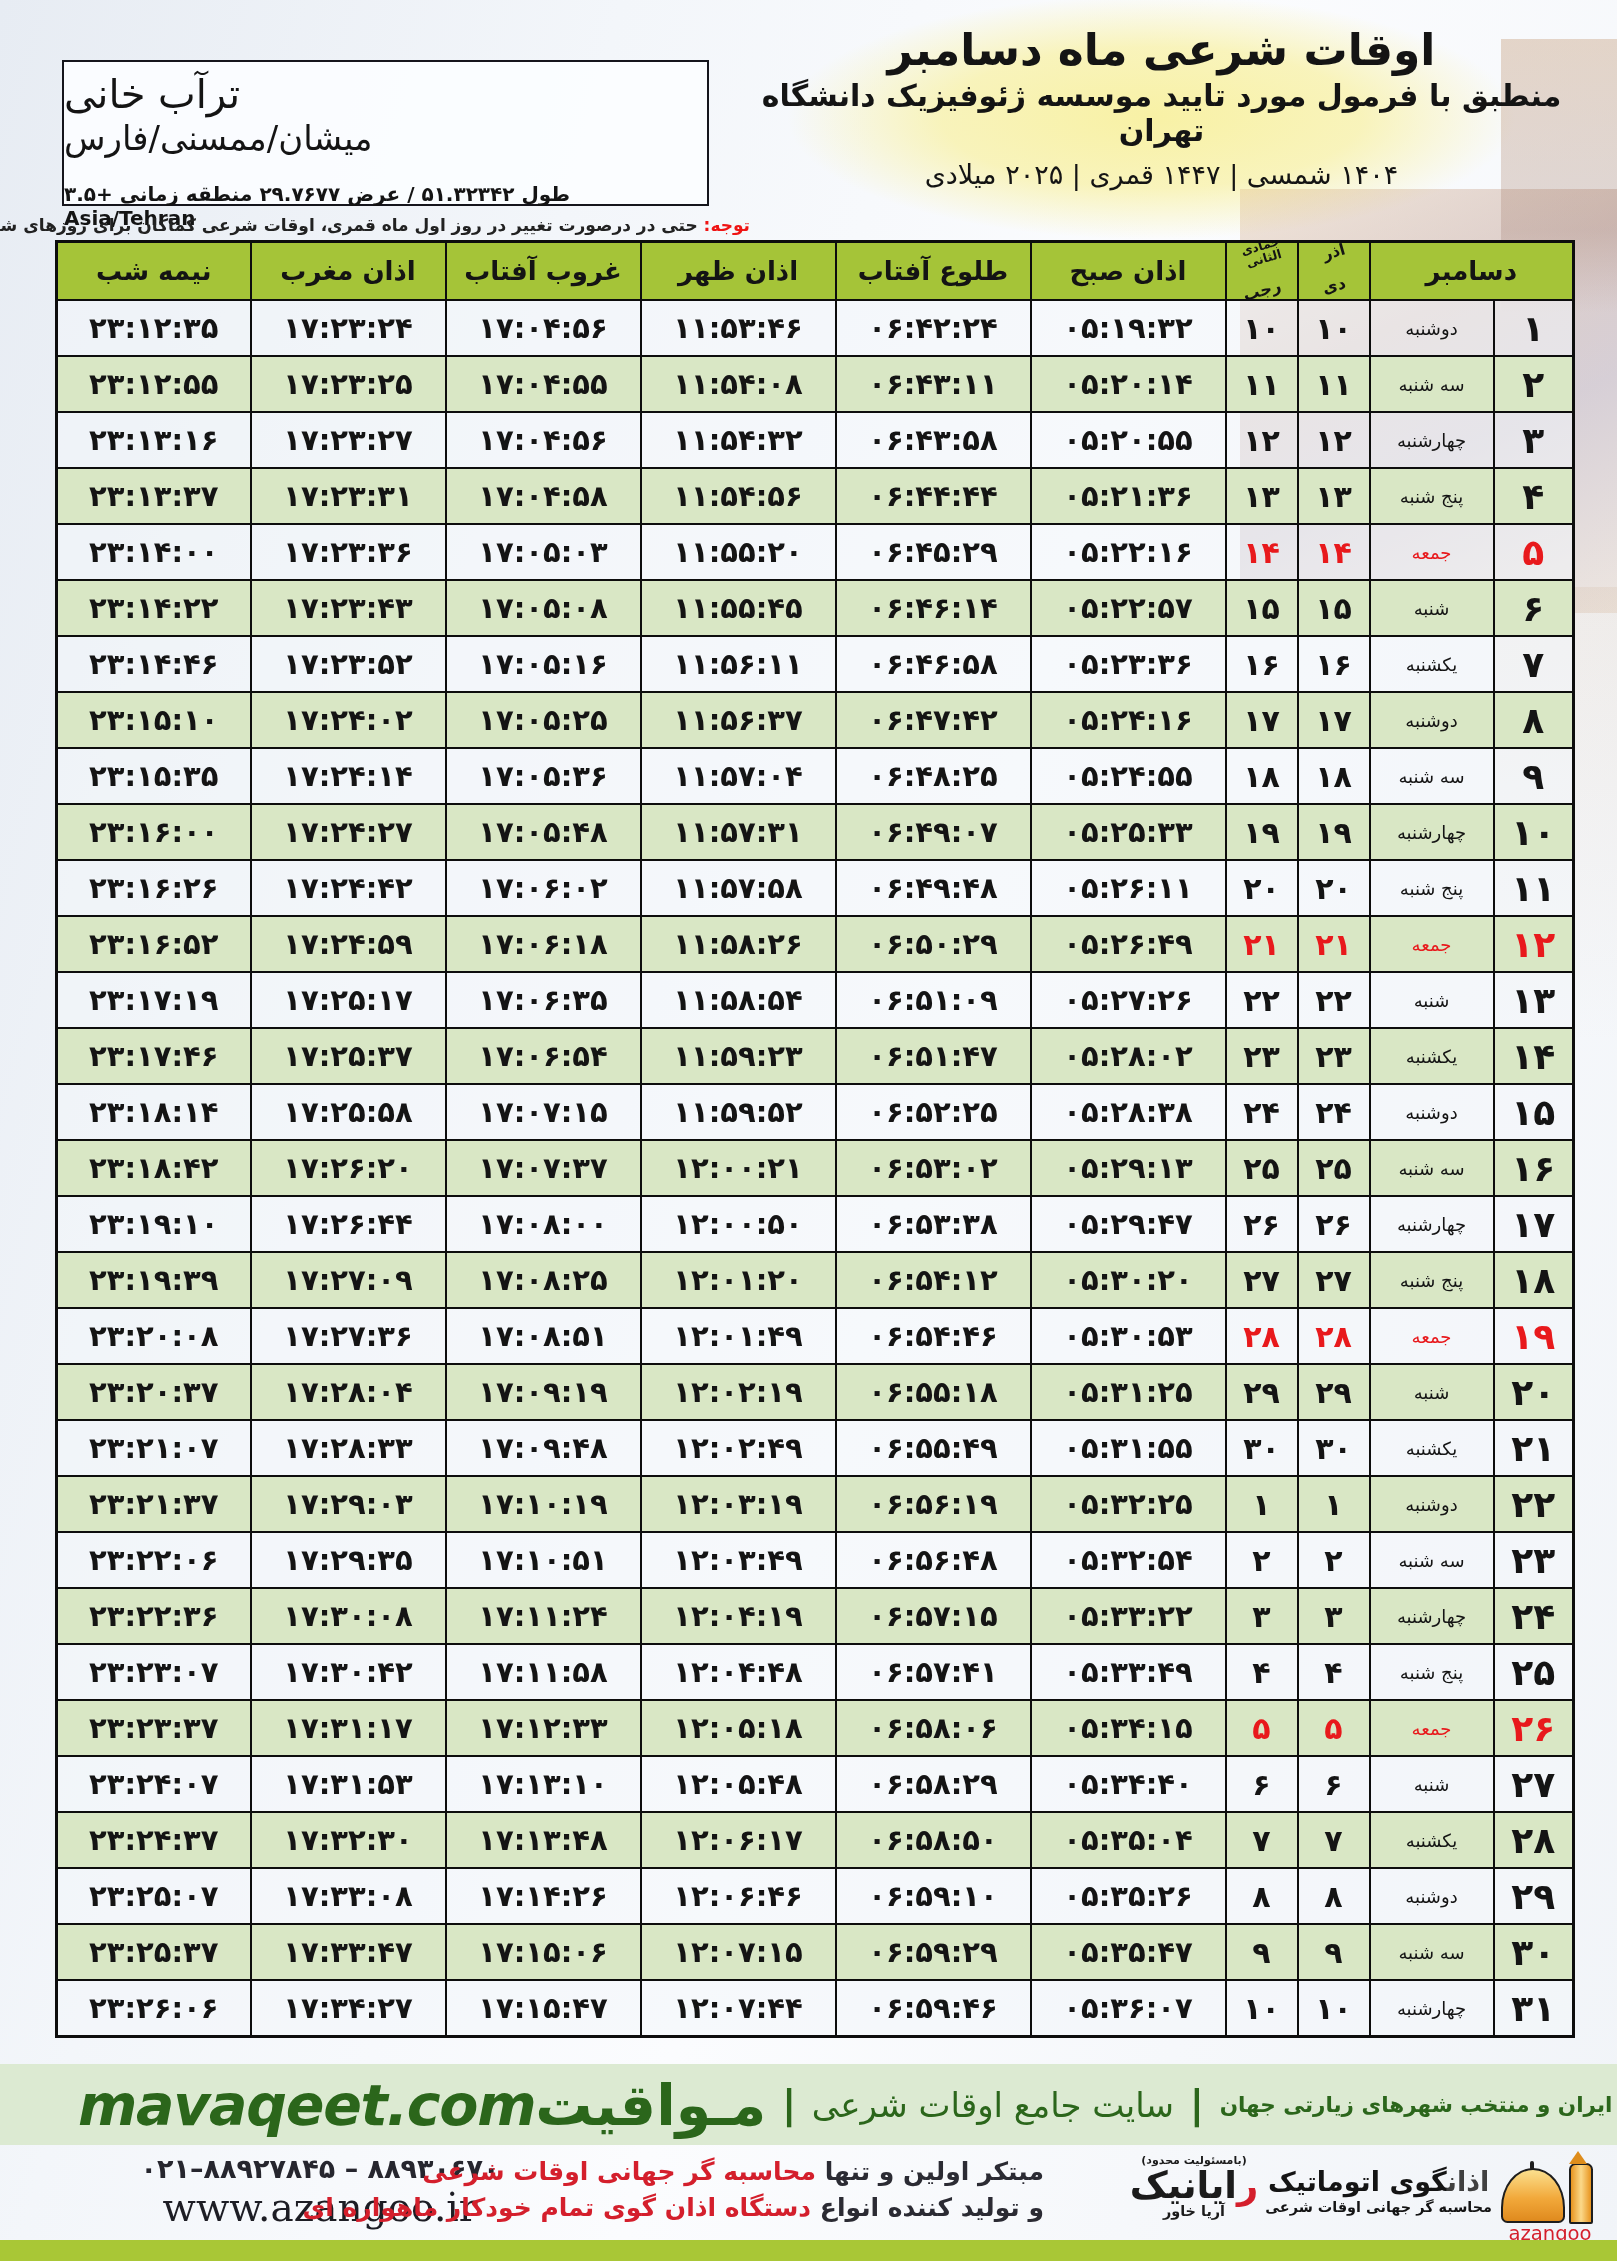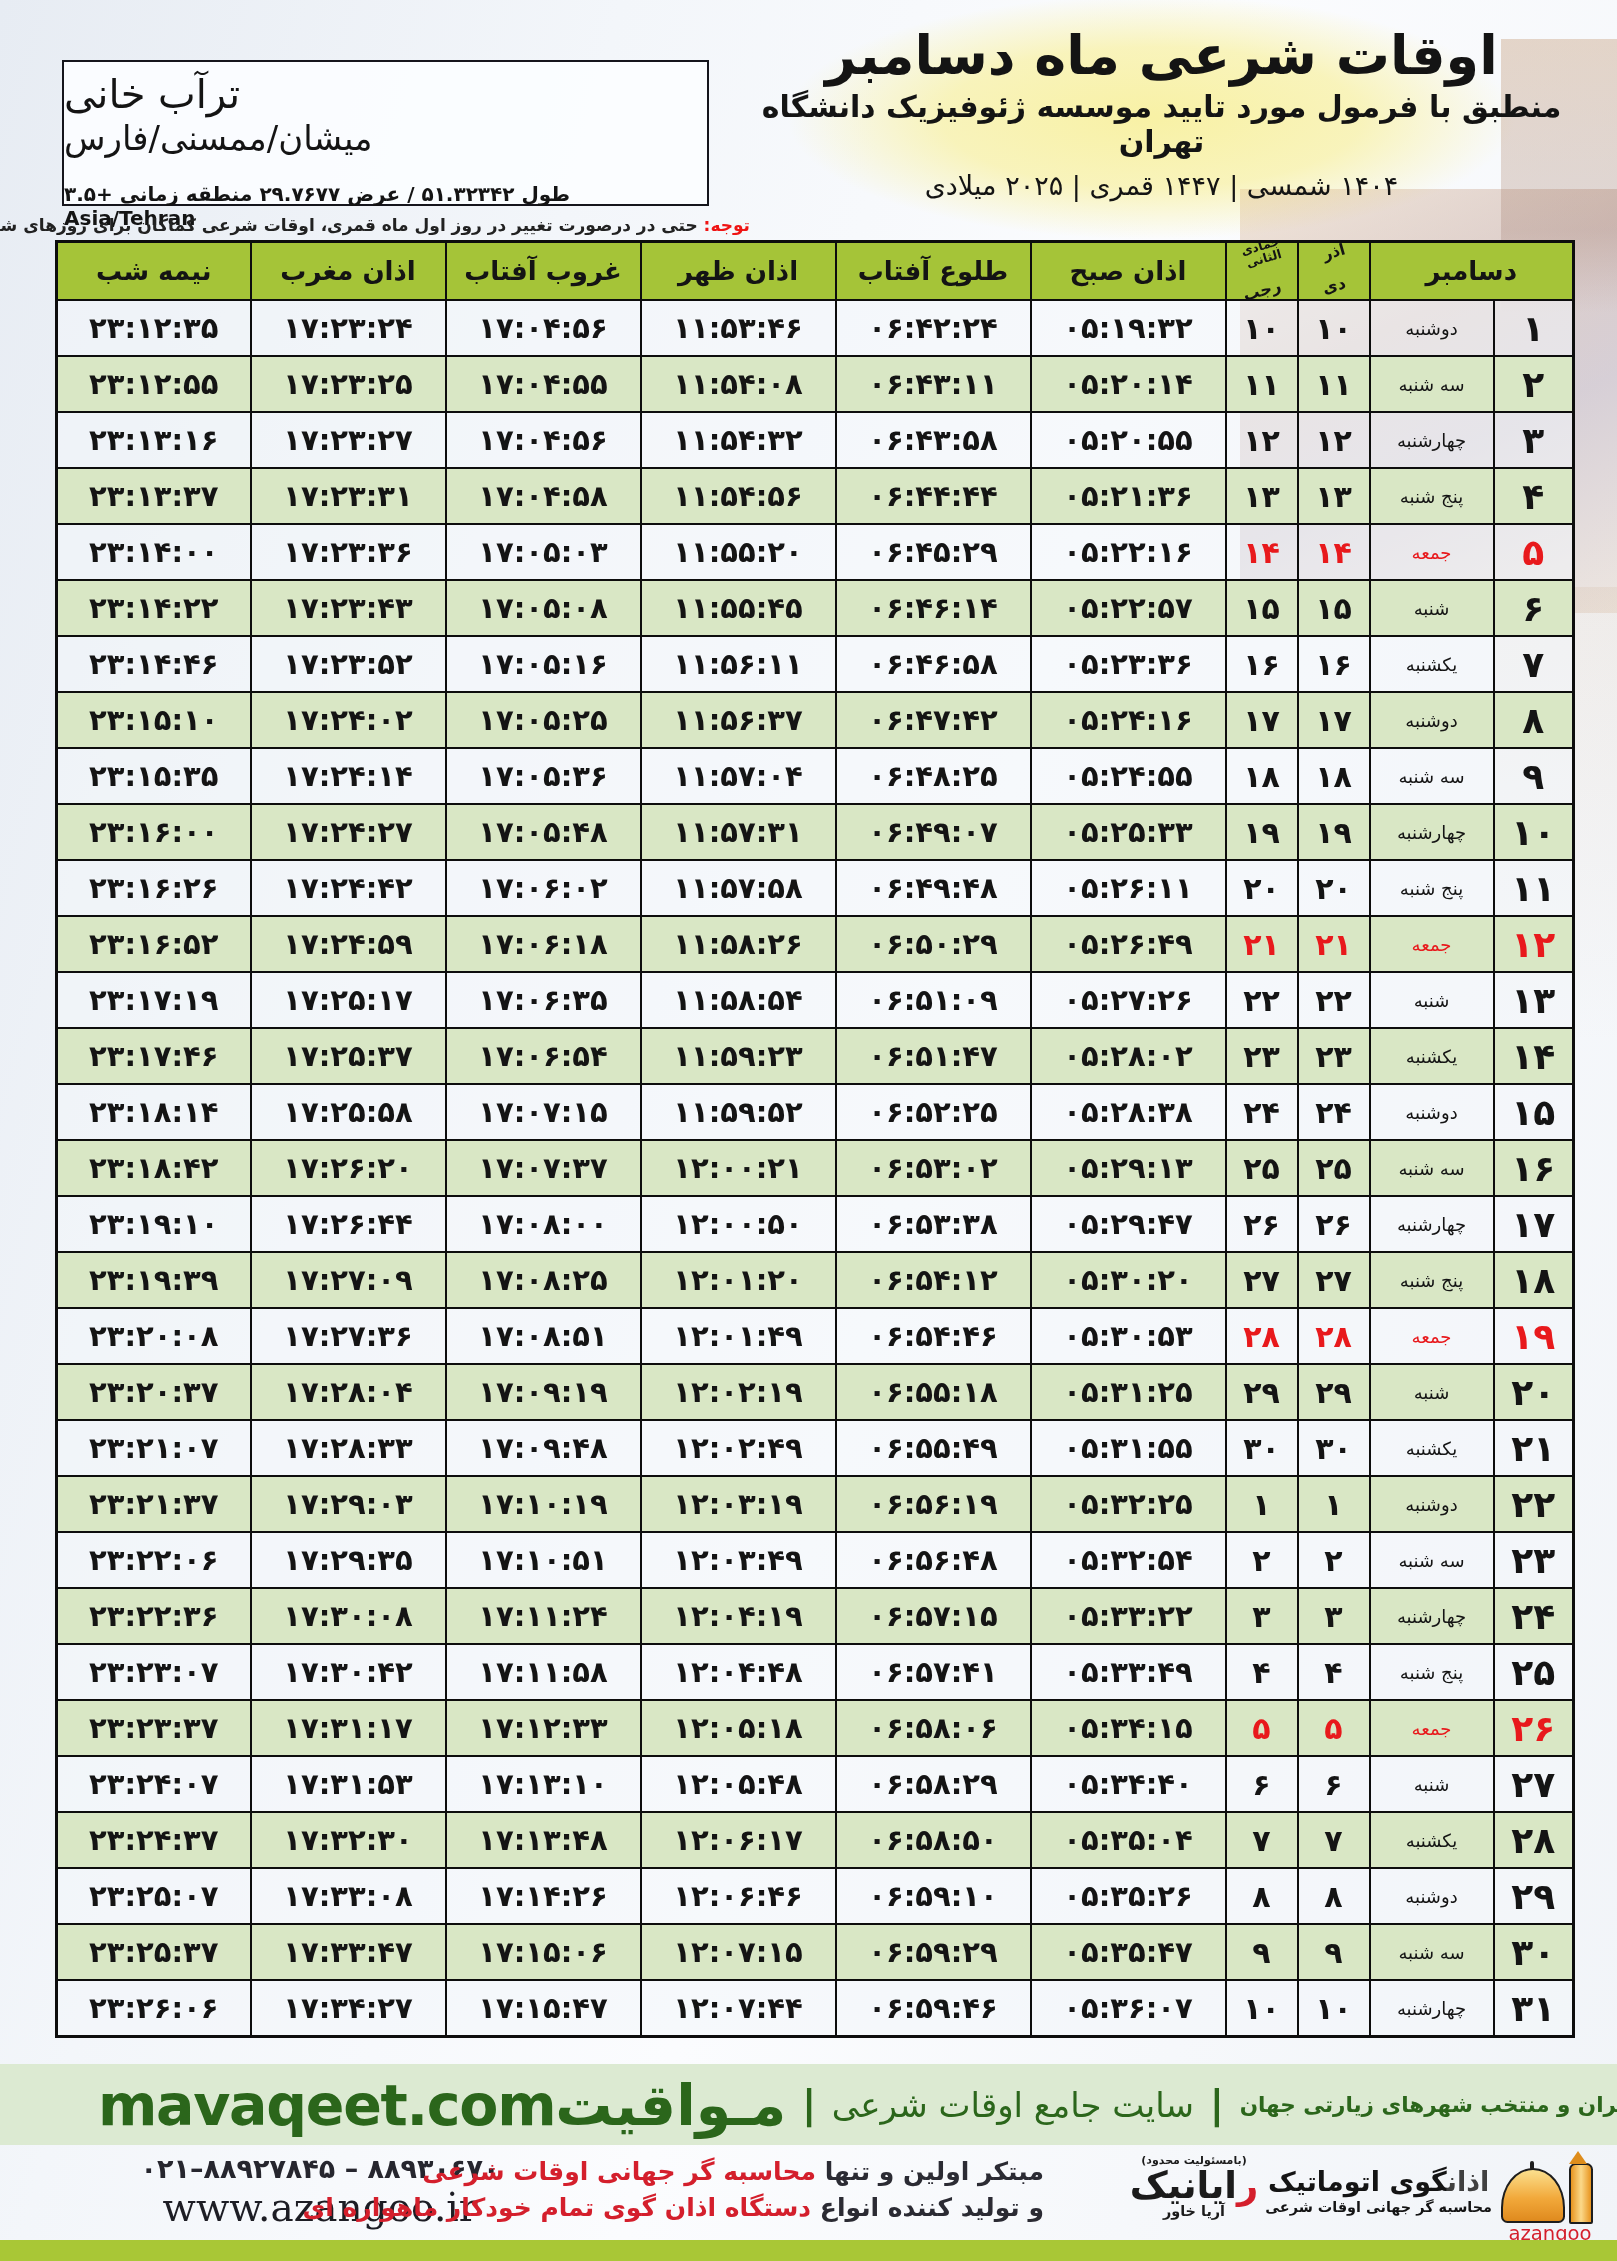--- a/index.html
+++ b/index.html
@@ -18,21 +18,21 @@
   .bg-photo-c{position:absolute;left:1494px;top:587px;width:124px;height:457px;z-index:0;opacity:.25;
     background:linear-gradient(180deg,rgba(190,150,110,.5),rgba(190,150,110,0));}
 
   
   .loc-box{position:absolute;left:62px;top:60px;width:643px;height:142px;z-index:2;
     border:2.6px solid #15151c;background:rgba(251,253,255,.93);text-align:left;direction:rtl;}
   .loc-name{font-size:40px;margin-top:9px;}
   .loc-region{font-size:34px;margin-top:1.3px;}
   .loc-coords{font-size:20px;font-weight:bold;margin-top:24px;}
   .title-block{position:absolute;left:731px;top:26px;width:861px;z-index:2;text-align:center;direction:rtl;}
-  .page-title{font-size:54px;font-weight:bold;line-height:1.1;margin:0;}
+  .page-title{font-size:44px;font-weight:bold;line-height:1.1;margin:0;}
   .page-subtitle{font-size:30px;font-weight:bold;margin-top:3.9px;}
   .page-dates{font-size:27px;margin-top:10.4px;}
 
   .notice{position:absolute;left:62px;top:215px;width:688px;z-index:2;direction:rtl;text-align:right;
     font-size:17px;font-weight:bold;white-space:nowrap;}
   .notice-label{color:#ef1414;}
   .notice-text{color:#222;}
 
   
   table.prayer{position:absolute;left:55px;top:240px;width:1517px;z-index:2;
@@ -55,21 +55,21 @@
   tr.friday td.c-day,tr.friday td.c-weekday,tr.friday td.c-dey,tr.friday td.c-rajab{color:#e8191c;}
 
   
   .band{position:absolute;left:0;top:2064px;width:1618px;height:81px;z-index:2;background:#dcead2;
     display:flex;align-items:center;justify-content:space-between;}
   .band .fa-side{direction:rtl;padding-right:46px;color:#2b661b;display:flex;align-items:center;gap:15.7px;white-space:nowrap;}
   .band .brand-fa{font-size:57px;font-weight:bold;}
   .band .sep{font-size:39px;font-weight:bold;}
   .band .site-label{font-size:34px;font-weight:normal;}
   .band .coverage{font-size:21.5px;font-weight:bold;}
-  .band .url{direction:ltr;padding-left:98px;color:#2b661b;font-size:57px;font-weight:bold;letter-spacing:-1.3px;}
+  .band .url{direction:ltr;padding-left:78px;color:#2b661b;font-size:57px;font-weight:bold;letter-spacing:-1.3px;font-style:italic;}
 
   
   .bottom{position:absolute;left:0;top:2150px;width:1618px;height:91px;z-index:2;}
   .contact{position:absolute;left:98px;top:2.6px;width:444px;text-align:center;color:#26262e;}
   .phone{font-size:27px;font-weight:bold;direction:ltr;}
   .site{font-family:"DejaVu Serif",serif;font-size:39px;margin-top:1.3px;color:#1d1d24;}
   .promo{position:absolute;left:548px;top:3.9px;width:496px;text-align:center;direction:rtl;font-size:25px;font-weight:bold;line-height:1.45;white-space:nowrap;}
   .promo .dark{color:#2b2b33;}
   .promo .red{color:#d41f2c;}
   .rayanik{position:absolute;left:1109px;top:3.9px;width:170px;text-align:center;direction:rtl;color:#1b1b1b;}

